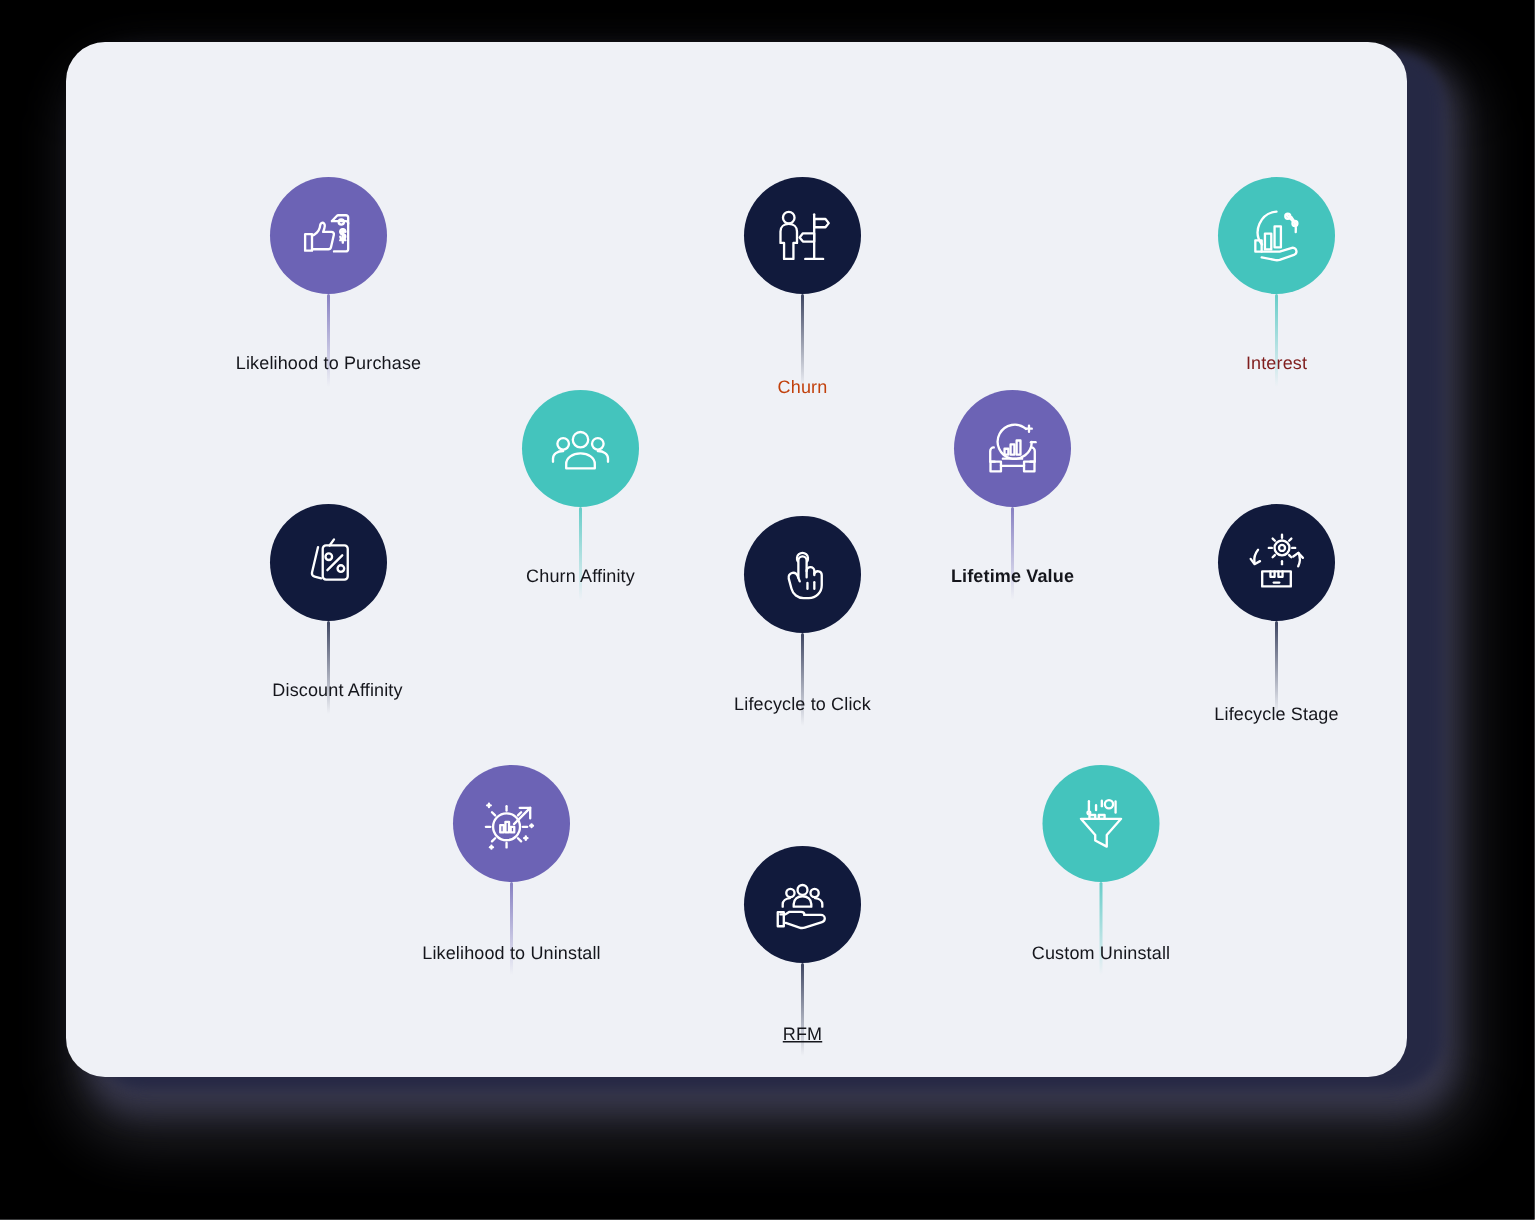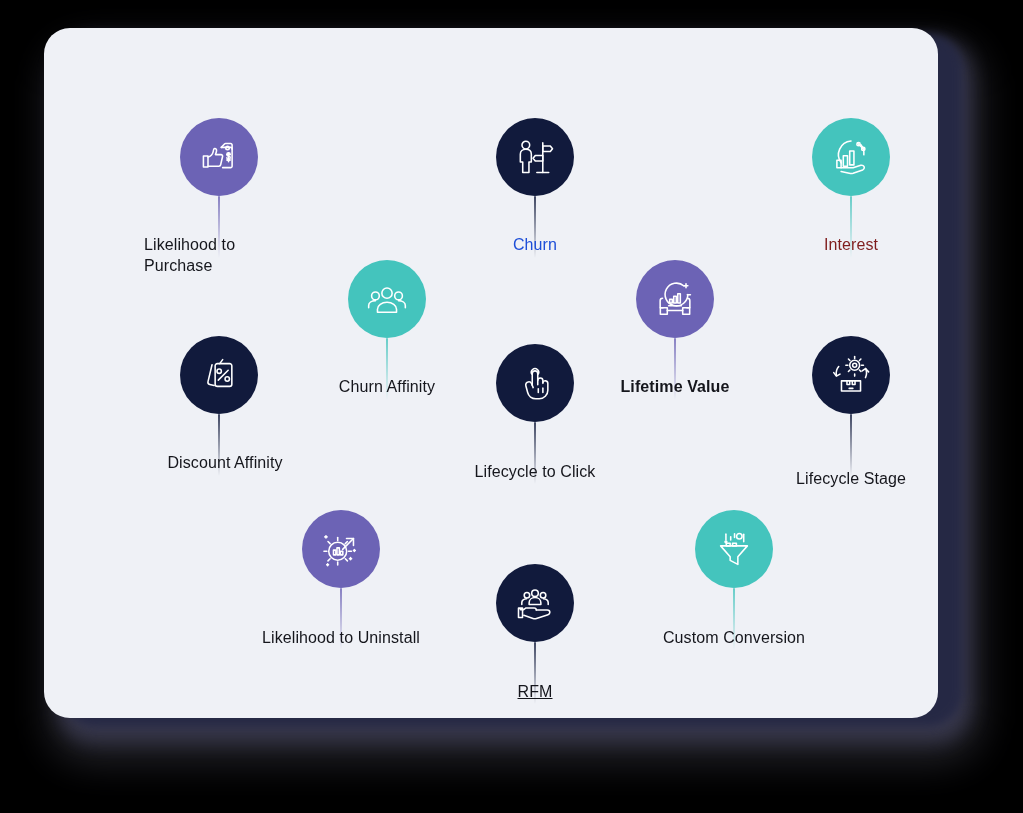--- a/index.html
+++ b/index.html
@@ -86,22 +86,23 @@
     position: absolute;
     left: -1px;
     top: 78px;
     width: 1.6px;
     border-radius: 1px;
   }
   .label {
     position: absolute;
     left: 0;
     transform: translateX(-50%);
+    text-align: center;
     color: #15161c;
-    font-size: 16px;
+    font-size: 12px;
     line-height: 1.34;
     letter-spacing: .1px;
     white-space: nowrap;
   }
   .label.wrap { white-space: normal; width: 150px; }
 </style>
 </head>
 <body>
 
 <div id="stage">
@@ -134,21 +135,21 @@
         <div class="circle" style="background: rgb(17, 26, 60);">
           <svg viewBox="0 0 48 48" fill="none" stroke="#fff" stroke-width="1.7" stroke-linecap="round" stroke-linejoin="round">
     <circle cx="14" cy="11" r="4.2"></circle>
     <path d="M14 15.6c-3.6 0-6 2.2-6 5.4v8.4h2.6V41h6.8V29.4H20V21c0-3.2-2.4-5.4-6-5.4z"></path>
     <path d="M32.5 8.6V41"></path>
     <path d="M26 41h13"></path>
     <path d="M32.5 12h8.2l2.4 3-2.4 3h-8.2z"></path>
     <path d="M32.5 22.4h-8.2l-2.4 3 2.4 3h8.2z"></path>
           </svg>
         </div>
-        <div class="label" style="top: 116px; color: #1d4ed8;">Churn</div>
+        <div class="label" style="top: 132px; color: #c2410c;">Churn</div>
       </div>
       <div class="node" style="left: 807px; top: 90px;">
         <div class="connector" style="height: 62px; background: linear-gradient(rgba(68, 196, 189, 0.8), rgba(68, 196, 189, 0));"></div>
         <div class="circle" style="background: rgb(68, 196, 189);">
           <svg viewBox="0 0 48 48" fill="none" stroke="#fff" stroke-width="1.7" stroke-linecap="round" stroke-linejoin="round">
     <path d="M34.8 10.6A15 15 0 0 1 38 21.6"></path>
     <path d="M13.4 30.6A15 15 0 0 1 24 6.6"></path>
     <path d="M8.6 27.5h4.6v8.2H8.6z"></path>
     <path d="M15.6 22.6h4.6v11.5h-4.6z"></path>
     <path d="M22.6 17.4h4.6v15.2h-4.6z"></path>
@@ -287,21 +288,21 @@
     <path d="M15.6 17.8h4.2v2.8h-4.2z"></path>
     <path d="M22.4 17.8h4.2v2.8h-4.2z"></path>
     <path d="M15.2 7.8v6.4"></path>
     <circle cx="15.2" cy="16.2" r="1"></circle>
     <path d="M24.6 7.4v4"></path>
     <circle cx="29.8" cy="10" r="3"></circle>
     <path d="M34.6 8v8"></path>
     <path d="M20.4 10.6v3.6"></path>
           </svg>
         </div>
-        <div class="label" style="top: 117px; color: rgb(21, 22, 28);">Custom Conversion</div>
+        <div class="label" style="top: 117px; color: rgb(21, 22, 28);">Custom Uninstall</div>
       </div>
       <div class="node" style="left: 491px; top: 536px;">
         <div class="connector" style="height: 62px; background: linear-gradient(rgba(17, 26, 60, 0.8), rgba(17, 26, 60, 0));"></div>
         <div class="circle" style="background: rgb(17, 26, 60);">
           <svg viewBox="0 0 48 48" fill="none" stroke="#fff" stroke-width="1.7" stroke-linecap="round" stroke-linejoin="round">
     <circle cx="24" cy="13.4" r="3.6"></circle>
     <path d="M17.6 25.6v-2c0-3.2 2.8-5.6 6.4-5.6s6.4 2.4 6.4 5.6v2z"></path>
     <circle cx="15.2" cy="15.6" r="3"></circle>
     <path d="M9.6 25.6v-1.8c0-2.4 2.2-4.2 5.2-4.4"></path>
     <circle cx="32.8" cy="15.6" r="3"></circle>

